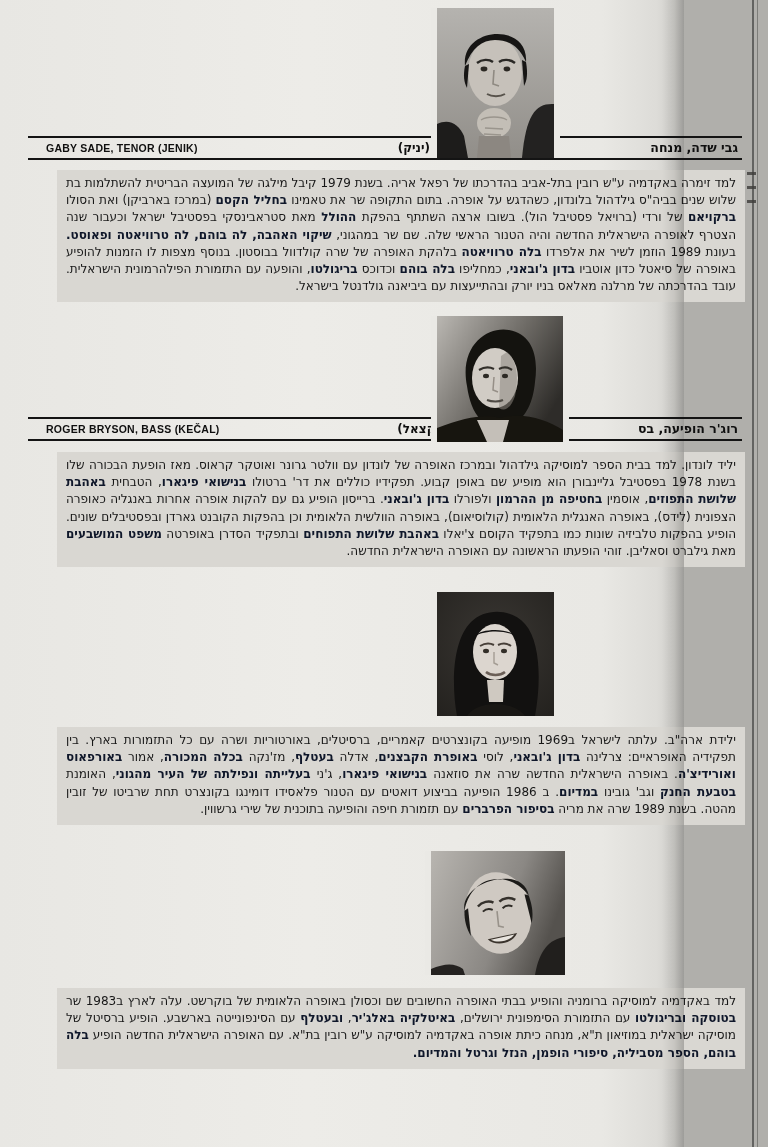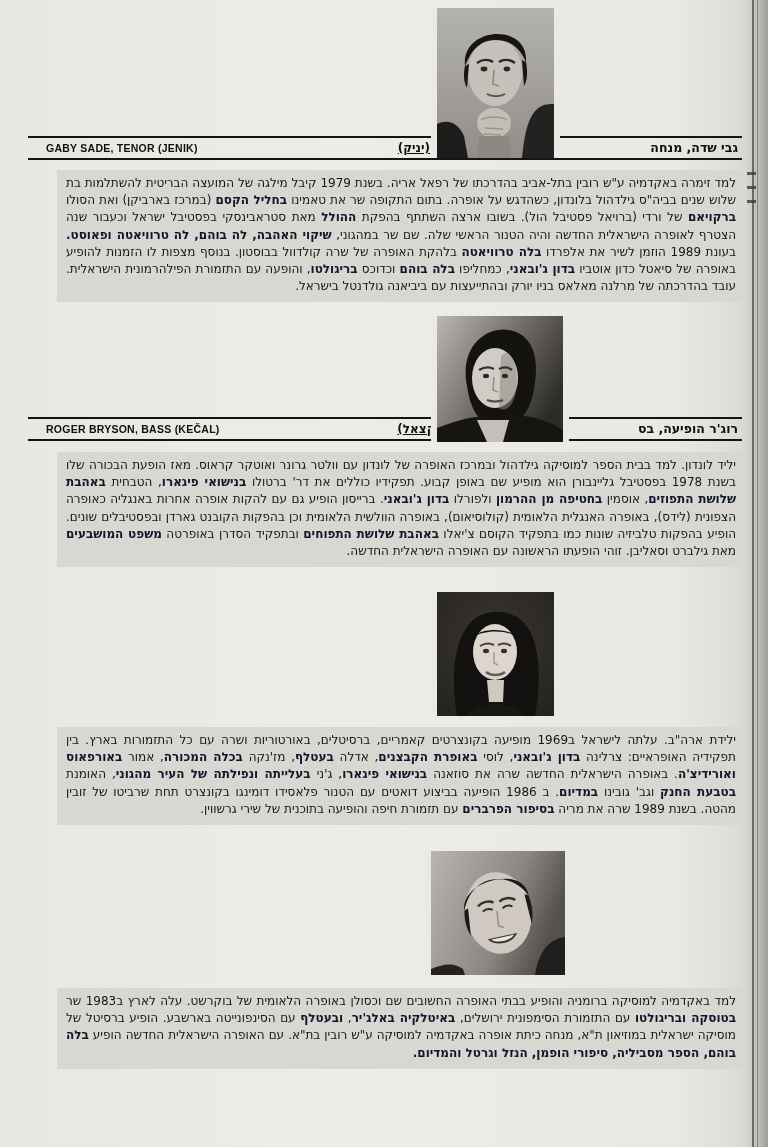--- a/index.html
+++ b/index.html
@@ -1,27 +1,27 @@
 <!DOCTYPE html>
 <html lang="he"><head>
 <meta charset="utf-8">
 <style>
   html,body{margin:0;padding:0;}
   body{width:768px;height:1147px;overflow:hidden;background:#b0afab;}
-  .page{position:relative;width:768px;height:1147px;
+  .page{position:relative;width:684px;height:1147px;
         background:linear-gradient(90deg,#e8e7e3 0%,#edecE8 45%,#e9e8e4 88%,#dddcd8 96%,#c9c8c4 100%);
         font-family:"DejaVu Sans",sans-serif;}
   
   .bio-header{position:absolute;left:28px;width:714px;height:20px;
               border-top:2px solid #141414;border-bottom:2px solid #141414;z-index:1;}
   .name-en{position:absolute;left:18px;top:0;line-height:20px;
            font-family:"Liberation Sans",sans-serif;font-weight:bold;font-size:10.5px;
            letter-spacing:.25px;color:#0f0f0f;white-space:nowrap;}
   .role-he{position:absolute;top:0;line-height:20px;direction:rtl;
-           font-weight:bold;font-size:12px;color:#0f0f0f;white-space:nowrap;text-decoration:underline;}
+           font-weight:bold;font-size:12px;color:#0f0f0f;white-space:nowrap;}
   .name-he{position:absolute;right:4px;top:0;line-height:20px;direction:rtl;
            font-weight:bold;font-size:12.5px;color:#0f0f0f;white-space:nowrap;}
   
   .photo{position:absolute;z-index:2;border-left:6px solid #eae9e5;border-right:6px solid #eae9e5;}
   .photo svg{display:block;}
   
   .bio-text{position:absolute;left:57px;width:688px;box-sizing:border-box;
             background:#d9d7d2;color:#171717;direction:rtl;text-align:justify;
             font-size:12px;line-height:17.2px;padding:5px 9px 7px 9px;}
   .bio-text b{font-weight:bold;color:#0f172a;}

